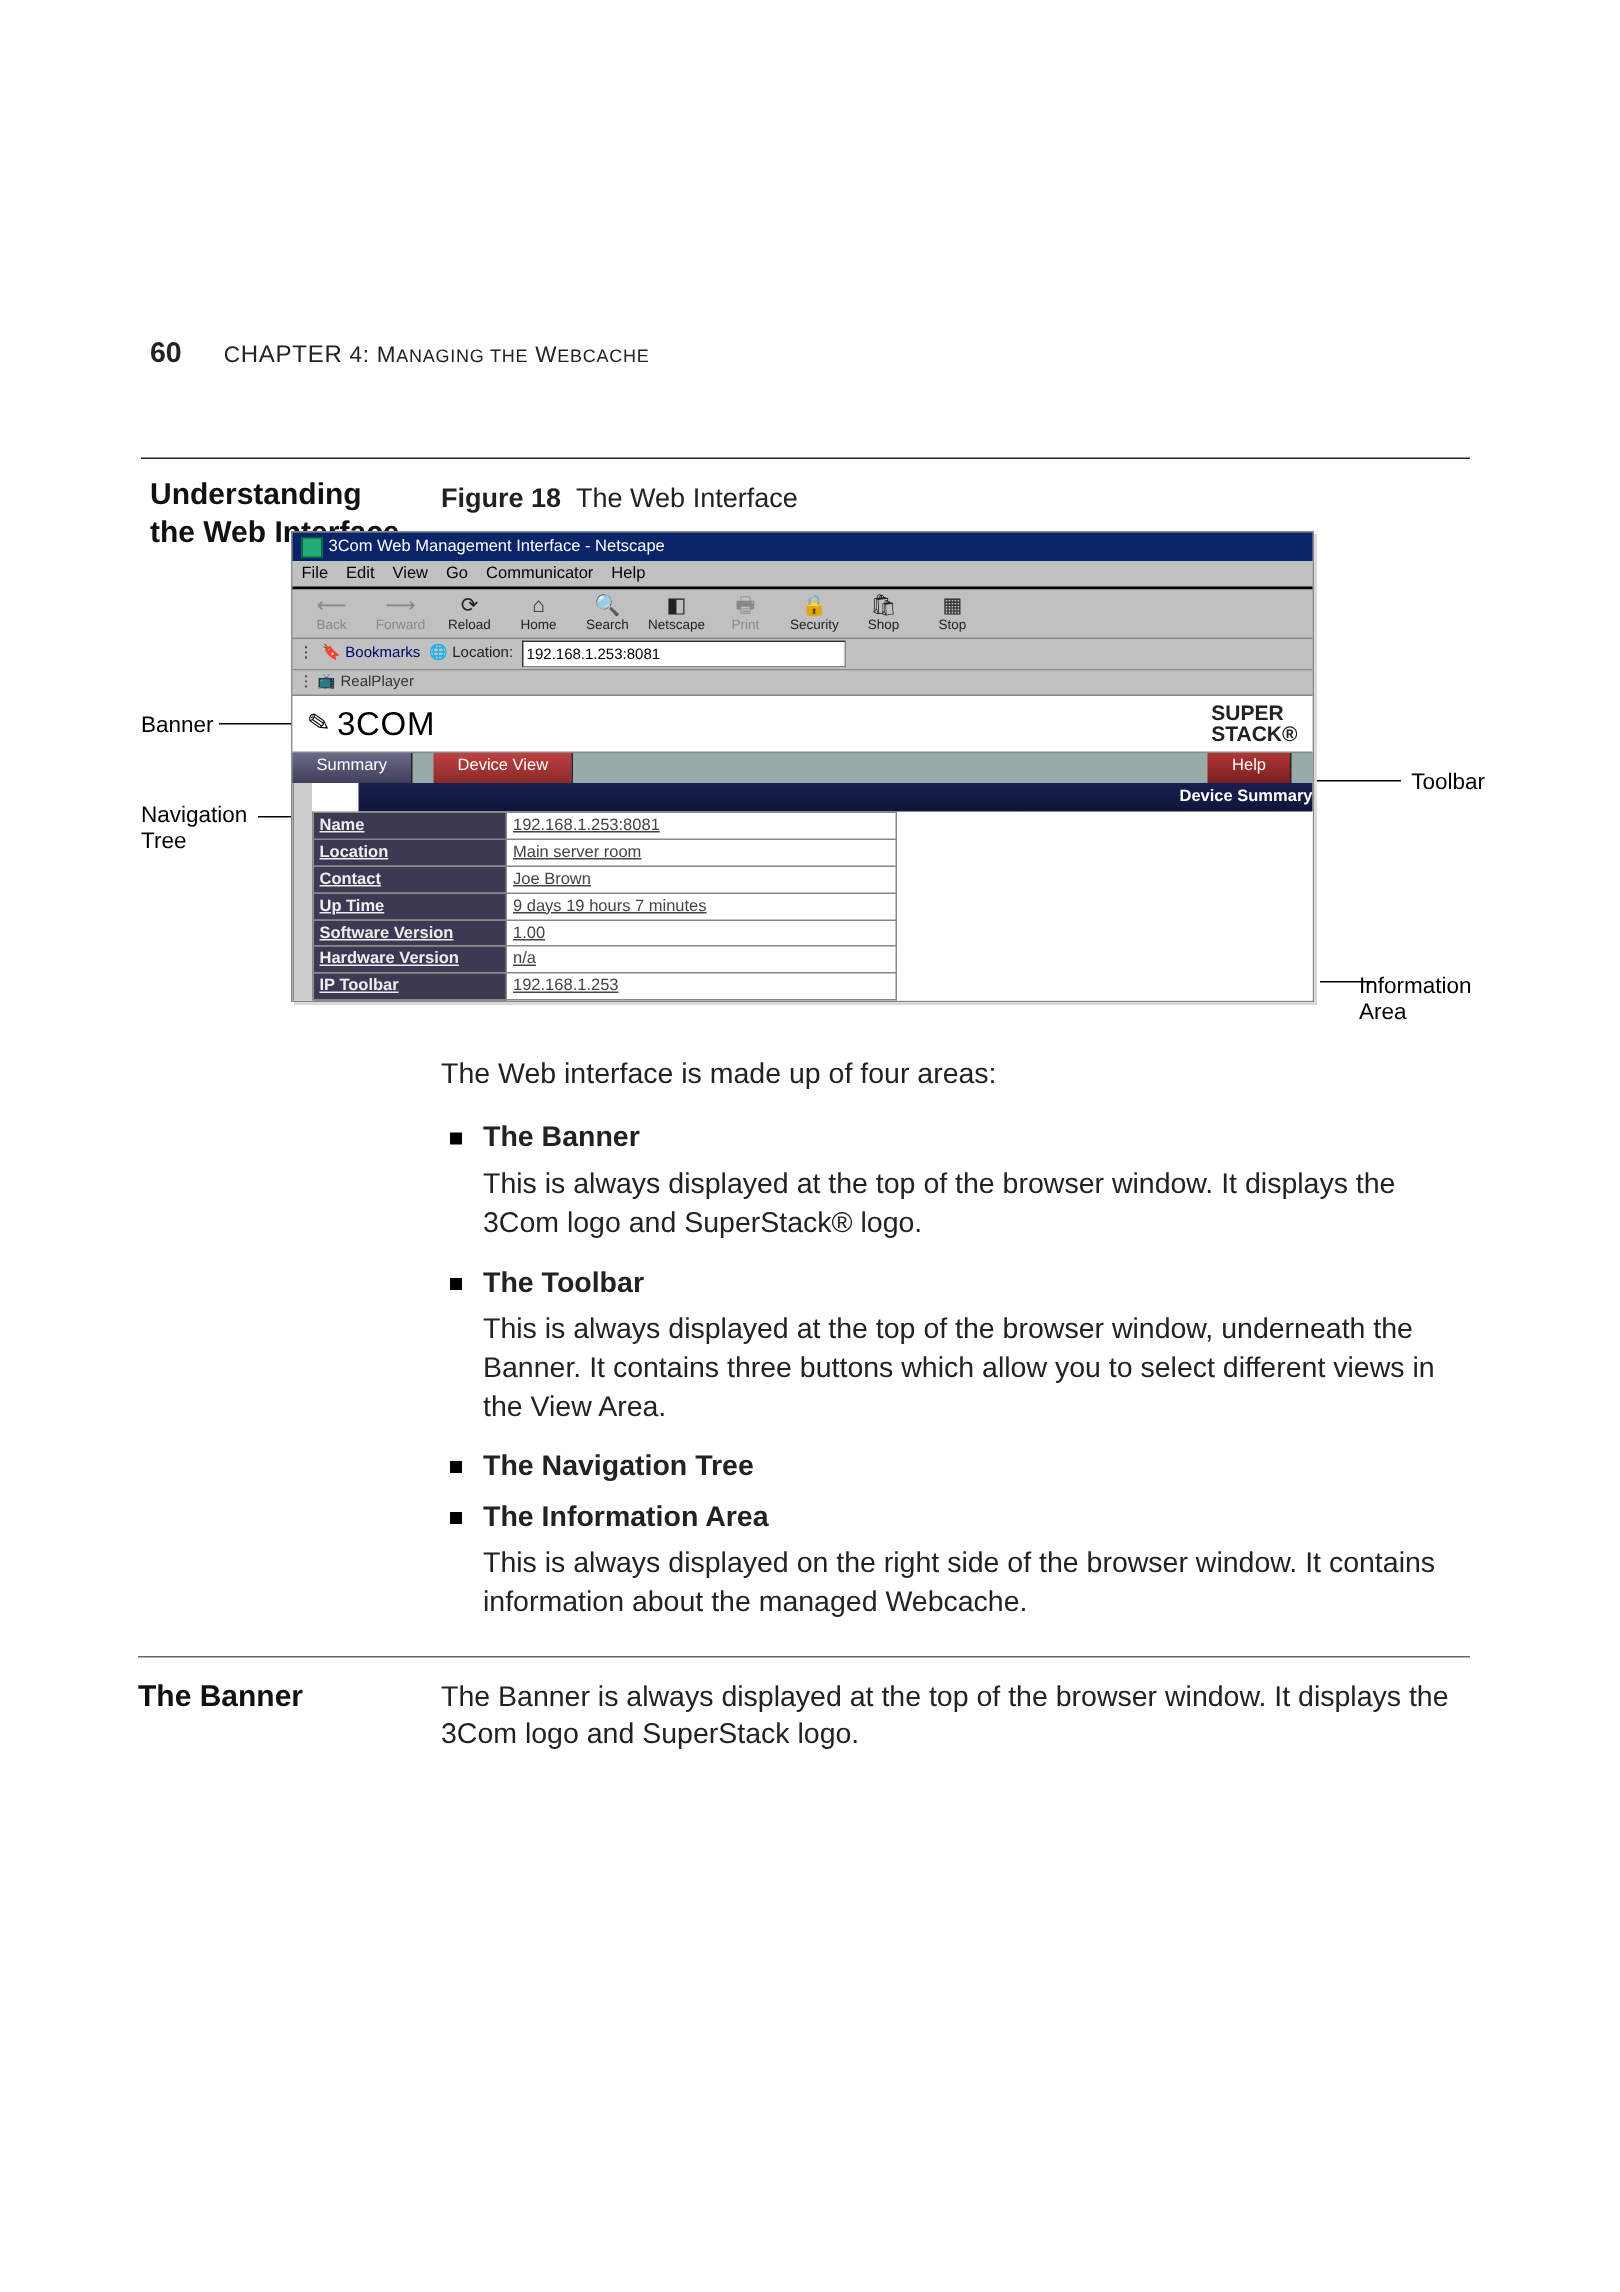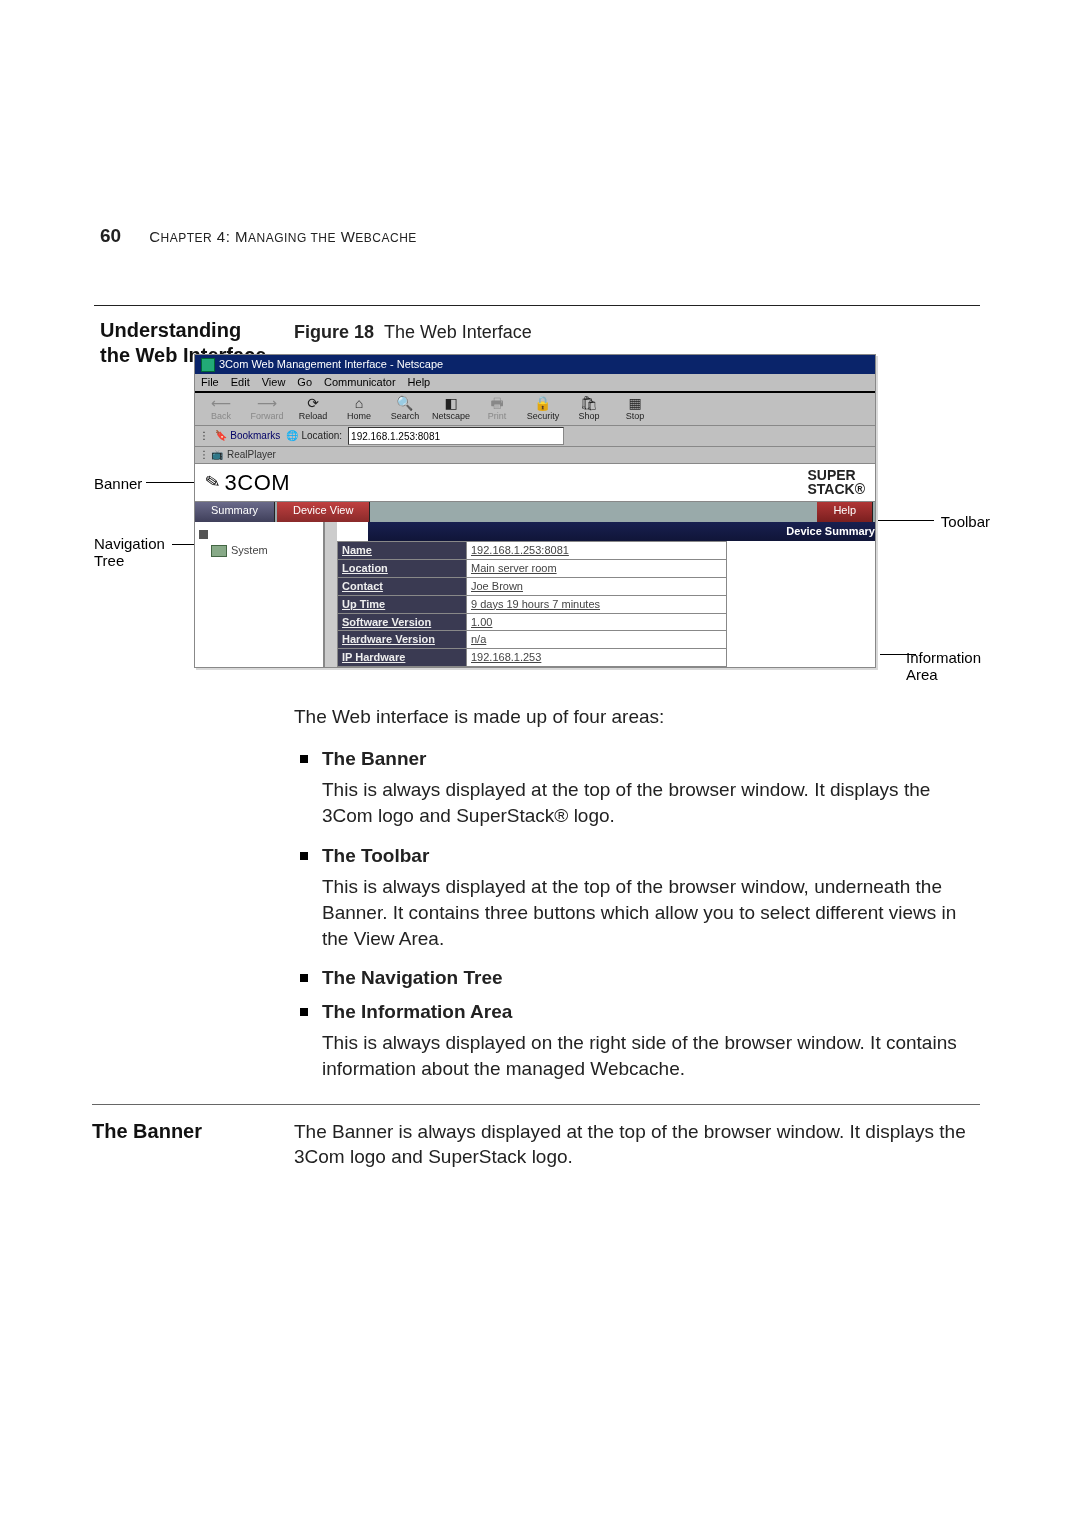--- a/index.html
+++ b/index.html
@@ -161,21 +161,21 @@
     font-size: 14px; font-weight:700;
     text-align:left;
     line-height:1.05;
   }
   .tab-row {
     display:flex;
     background:#9aa; height:20px;
   }
   .tab {
     font-size:11px; color:#fff;
-    padding:1px 16px; margin-right:2px;
+    padding:1px 16px; margin-right:14px;
     background: linear-gradient(#6a6a8a, #3f3f5a);
     border-right:1px solid #222;
   }
   .tab.red {
     background: linear-gradient(#c04040, #8a2a2a);
   }
   .help-tab {
     margin-left:auto;
     background: linear-gradient(#b03535, #7a1f1f);
   }
@@ -292,21 +292,21 @@
     font-size:19px;
     line-height:1.35;
   }
 </style>
 </head>
 <body>
 
 <div class="page">
   <div class="running-head">
     <span class="page-num">60</span>
-    <span class="chapter">C<span style="font-size:12px">HAPTER</span> 4: M<span style="font-size:12px">ANAGING THE</span> W<span style="font-size:12px">EBCACHE</span></span>
+    <span class="chapter">C<span style="font-size:16px">HAPTER</span> 4: M<span style="font-size:12px">ANAGING THE</span> W<span style="font-size:12px">EBCACHE</span></span>
   </div>
 
   <div class="rule-top"></div>
 
   <div class="two-col">
     <div class="side">
       <div class="side-heading">Understanding the Web Interface</div>
     </div>
     <div class="main">
       <div class="fig-caption">
@@ -400,29 +400,20 @@
             </div>
           </div>
 
           <div class="tab-row">
             <div class="tab">Summary</div>
             <div class="tab red">Device View</div>
             <div class="tab help-tab">Help</div>
           </div>
 
           <div class="content-row">
-            <div class="nav-tree">
-              <div class="node">
-                <span class="sq"></span>
-              </div>
-              <div class="node" style="margin-left:12px;">
-                <span class="pc"></span>
-                <span>System</span>
-              </div>
-            </div>
             <div class="scrollbar"></div>
             <div class="info-area">
               <div class="dev-sum-title">Device Summary</div>
               <table class="dev-table">
                 <tbody>
                     <tr>
                       <td class="key">Name</td>
                       <td>192.168.1.253:8081</td>
                     </tr>
                 <tr>
@@ -439,21 +430,21 @@
                     </tr>
                 <tr>
                       <td class="key">Software Version</td>
                       <td>1.00</td>
                     </tr>
                 <tr>
                       <td class="key">Hardware Version</td>
                       <td>n/a</td>
                     </tr>
                 <tr>
-                      <td class="key">IP Hardware</td>
+                      <td class="key">IP Toolbar</td>
                       <td>192.168.1.253</td>
                     </tr>
               </tbody>
                 </table>
             </div>
           </div>
         </div>
       </div>
 
       <div class="body-block">

